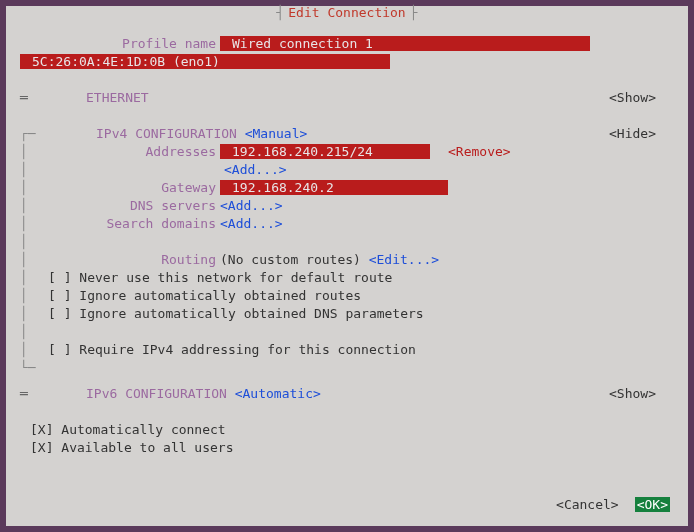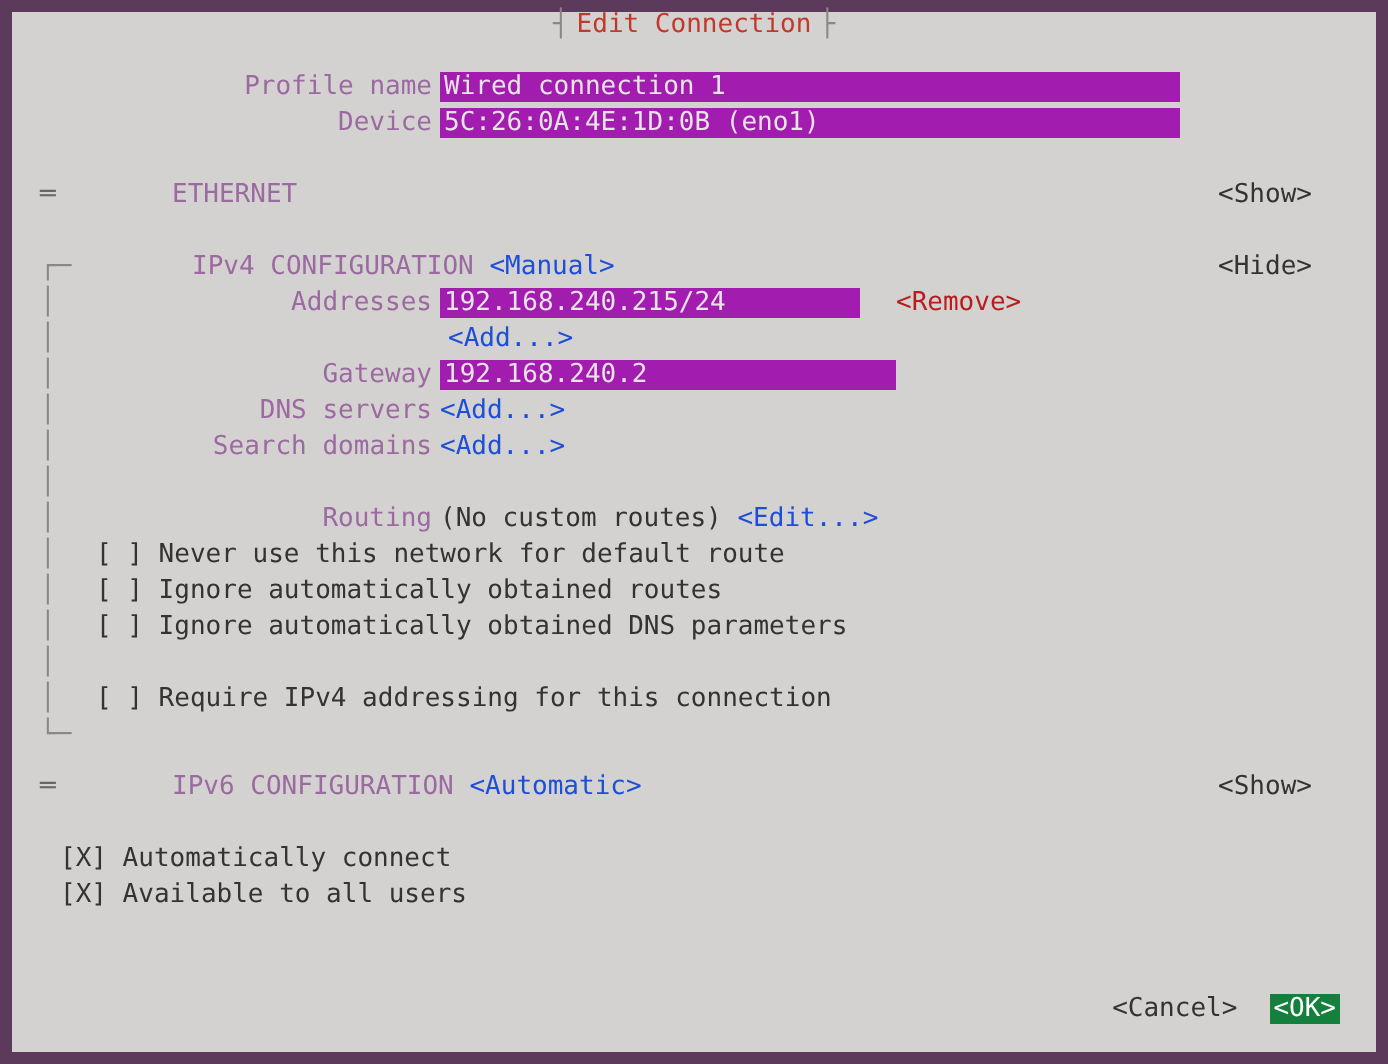--- a/index.html
+++ b/index.html
@@ -35,23 +35,23 @@
       height: 18px;
       white-space: pre;
     }
     .label-col {
       width: 200px;
       text-align: right;
       color: #9b6aa0;
       padding-right: 4px;
     }
     .field {
-      background: #a21caf;
+      background: #b91c1c;
       color: #e8e4e6;
-      padding: 0 2px;
+      padding: 0 12px;
       display: inline-block;
     }
     .field-wide { width: 370px; }
     .field-med { width: 210px; }
     .field-sm { width: 228px; }
     .section-sym { color: #666; width: 18px; display: inline-block; }
     .section-name { color: #9b6aa0; margin-left: 48px; }
     .angle-btn { color: #1d4ed8; cursor: pointer; }
     .remove-btn { color: #b91c1c; margin-left: 18px; cursor: pointer; }
     .plain-text { color: #333; }
@@ -96,21 +96,20 @@
   </div>
 
   <div class="content">
 
     <div class="row">
       <span class="label-col">Profile name</span>
       <span class="field field-wide">Wired connection 1</span>
     </div>
 
     <div class="row">
-      <span class="label-col">Device</span>
       <span class="field field-wide">5C:26:0A:4E:1D:0B (eno1)</span>
     </div>
 
     <div class="spacer"></div>
 
     <div class="row" style="position:relative">
       <span class="section-sym">═</span>
       <span class="section-name">ETHERNET</span>
       <span class="right-action">&lt;Show&gt;</span>
     </div>

